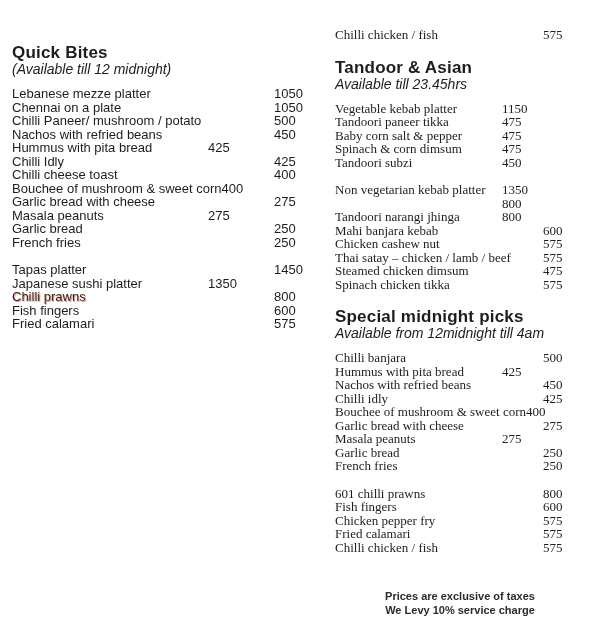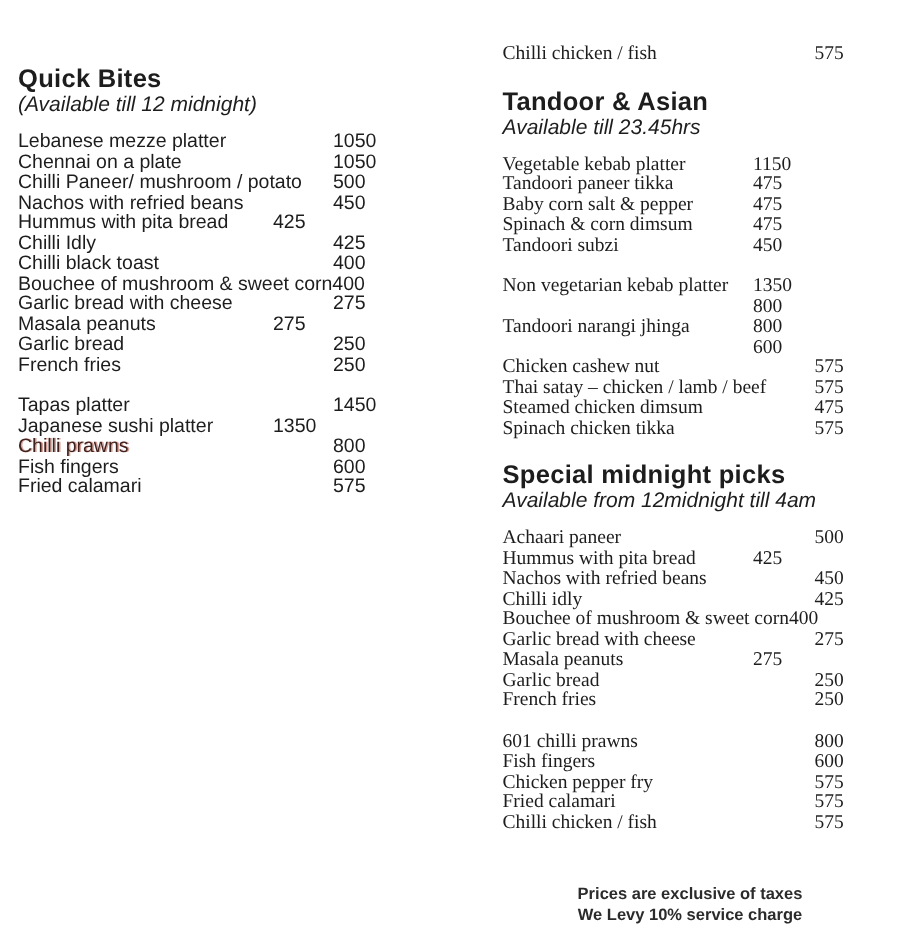--- a/index.html
+++ b/index.html
@@ -45,21 +45,21 @@
   .item-group { margin-top: 14px; }
   .col > .item-group:first-child { margin-top: 0; }
   .section-header + .item-group { margin-top: 0; }
 
   .row {
     display: grid;
     font-size: 13px;
     line-height: 13.5px;
     align-items: baseline;
   }
-  .col.left  .row { grid-template-columns: 170px 40px 1fr; }
+  .col.left  .row { grid-template-columns: 170px 40px 1fr; gap: 26px; }
   .col.right .row { grid-template-columns: 167px 41px 1fr; font-family: Liberation Serif, serif; }
 
   .item-name  { white-space: nowrap; }
   .item-price { white-space: nowrap; }
   .cell-inline { grid-column: 1 / -1; white-space: nowrap; }
 
   
   .accent {
     color: #41211d;
     text-shadow: 1px 0.5px 0 rgba(178, 84, 70, 0.55);
@@ -111,21 +111,21 @@
           <div class="item-name">Hummus with pita bread</div>
           <div class="item-price">425</div>
           <div class="item-price"></div>
         </div>
         <div class="row">
           <div class="item-name">Chilli Idly</div>
           <div class="item-price"></div>
           <div class="item-price">425</div>
         </div>
         <div class="row">
-          <div class="item-name">Chilli black toast</div>
+          <div class="item-name">Chilli cheese toast</div>
           <div class="item-price"></div>
           <div class="item-price">400</div>
         </div>
         <div class="row">
           <div class="cell-inline"><span class="item-name">Bouchee of mushroom &amp; sweet corn</span><span class="item-price">400</span></div>
         </div>
         <div class="row">
           <div class="item-name">Garlic bread with cheese</div>
           <div class="item-price"></div>
           <div class="item-price">275</div>
@@ -222,20 +222,21 @@
         <div class="row">
           <div class="item-price"></div>
           <div class="item-price">800</div>
         </div>
         <div class="row">
           <div class="item-name">Tandoori narangi jhinga</div>
           <div class="item-price">800</div>
           <div class="item-price"></div>
         </div>
         <div class="row">
+          <div class="item-name">Mahi banjara kebab</div>
           <div class="item-price"></div>
           <div class="item-price">600</div>
         </div>
         <div class="row">
           <div class="item-name">Chicken cashew nut</div>
           <div class="item-price"></div>
           <div class="item-price">575</div>
         </div>
         <div class="row">
           <div class="item-name">Thai satay – chicken / lamb / beef</div>
@@ -252,21 +253,21 @@
           <div class="item-price"></div>
           <div class="item-price">575</div>
         </div>
       </div>
       <div class="section-header">
         <div class="section-title">Special midnight picks</div>
         <div class="section-subtitle">Available from 12midnight till 4am</div>
       </div>
       <div class="item-group">
         <div class="row">
-          <div class="item-name">Achaari paneer</div>
+          <div class="item-name">Chilli banjara</div>
           <div class="item-price"></div>
           <div class="item-price">500</div>
         </div>
         <div class="row">
           <div class="item-name">Hummus with pita bread</div>
           <div class="item-price">425</div>
           <div class="item-price"></div>
         </div>
         <div class="row">
           <div class="item-name">Nachos with refried beans</div>

